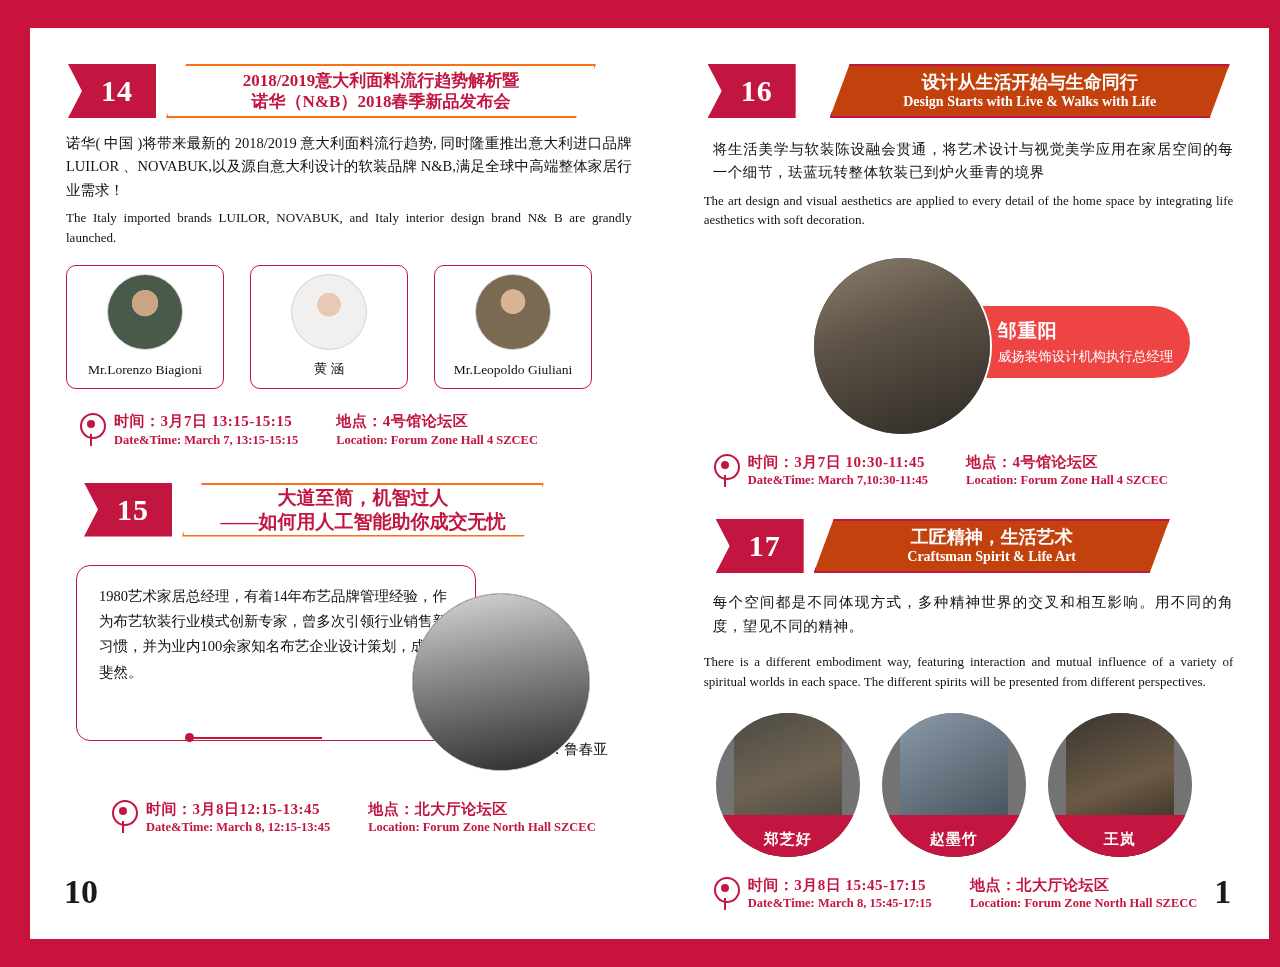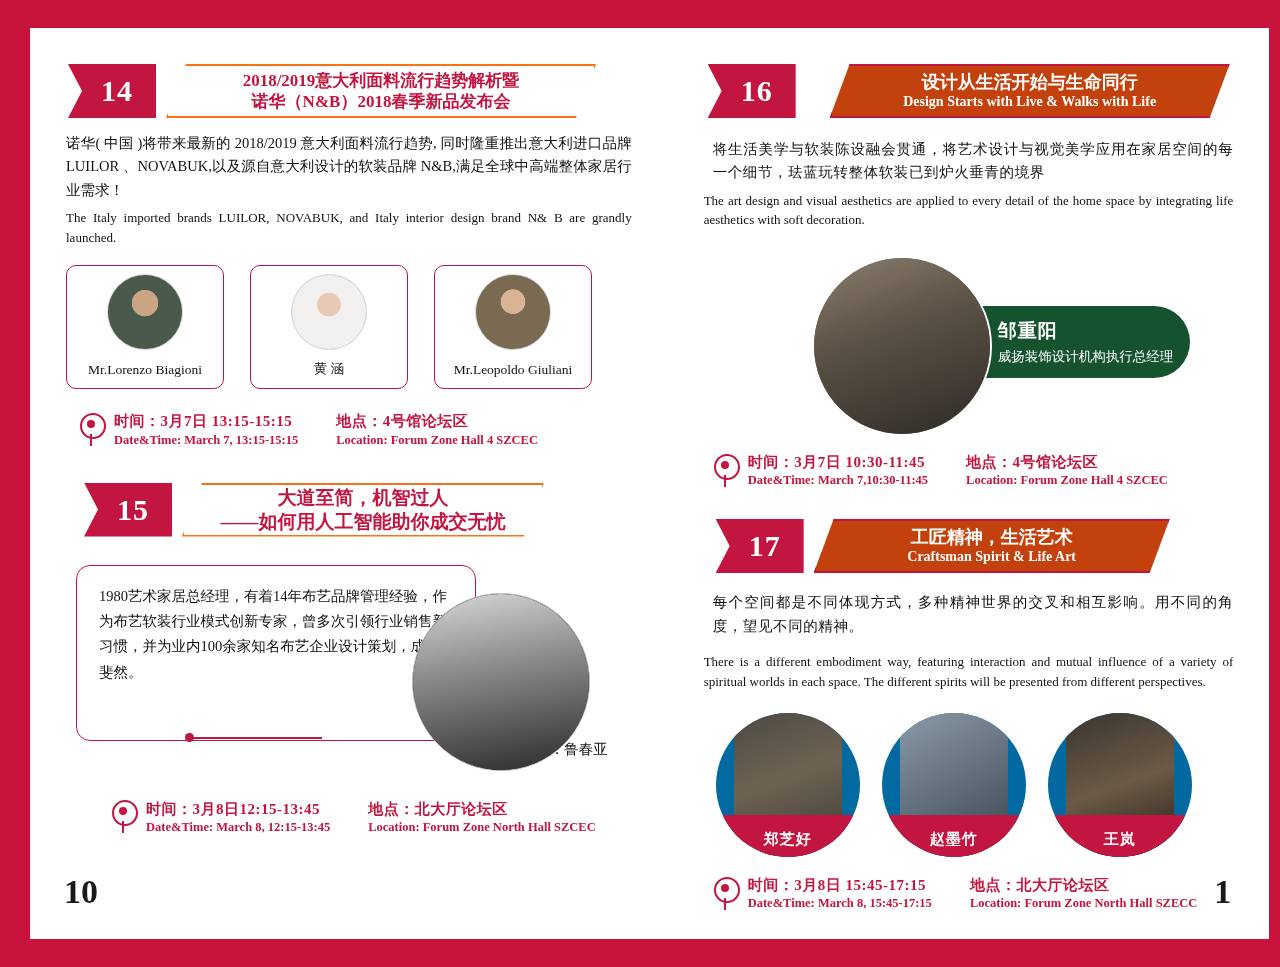--- a/index.html
+++ b/index.html
@@ -109,32 +109,32 @@
   .pageno.right{right:38px;}
 
   
   .hero{position:relative;margin-top:26px;height:190px;}
   .hero-photo{
     position:absolute;left:110px;top:0;width:176px;height:176px;border-radius:50%;
     overflow:hidden;border:2px solid #fff;background:#6a6a64;
   }
   .hero-tag{
     position:absolute;left:200px;top:50px;width:288px;height:72px;
-    background:#14532d;border-radius:0 36px 36px 0;
+    background:#ef4444;border-radius:0 36px 36px 0;
     color:#fff;display:flex;flex-direction:column;justify-content:center;
     padding-left:96px;box-sizing:border-box;
   }
   .hero-tag .n{font-size:19px;font-weight:bold;letter-spacing:1px;}
   .hero-tag .r{font-size:13.5px;margin-top:4px;}
 
   
   .circles{display:flex;gap:22px;margin-top:22px;margin-left:14px;}
   .circ{
     width:144px;height:144px;border-radius:50%;overflow:hidden;position:relative;
-    background:#0369a1;
+    background:#737373;
   }
   .circ .ph{position:absolute;left:18px;top:0;width:108px;height:144px;overflow:hidden;}
   .circ .cname{
     position:absolute;bottom:8px;left:0;right:0;text-align:center;color:#fff;
     font-size:15px;font-weight:bold;letter-spacing:1px;z-index:3;
   }
   .circ .shade{position:absolute;left:0;right:0;bottom:0;height:42px;background:#c2153f;z-index:2;}
 
   
   .ph-a{background:linear-gradient(160deg,#4c4a44 0%,#6e6352 45%,#3b3a36 100%);}

